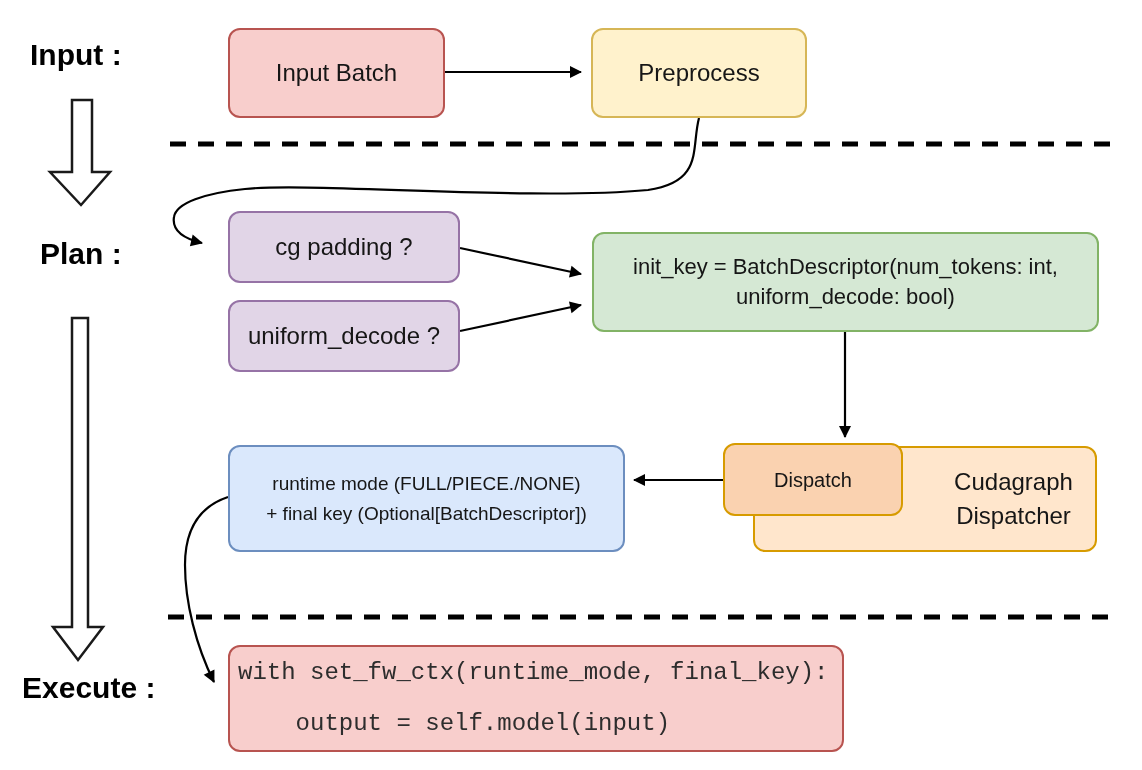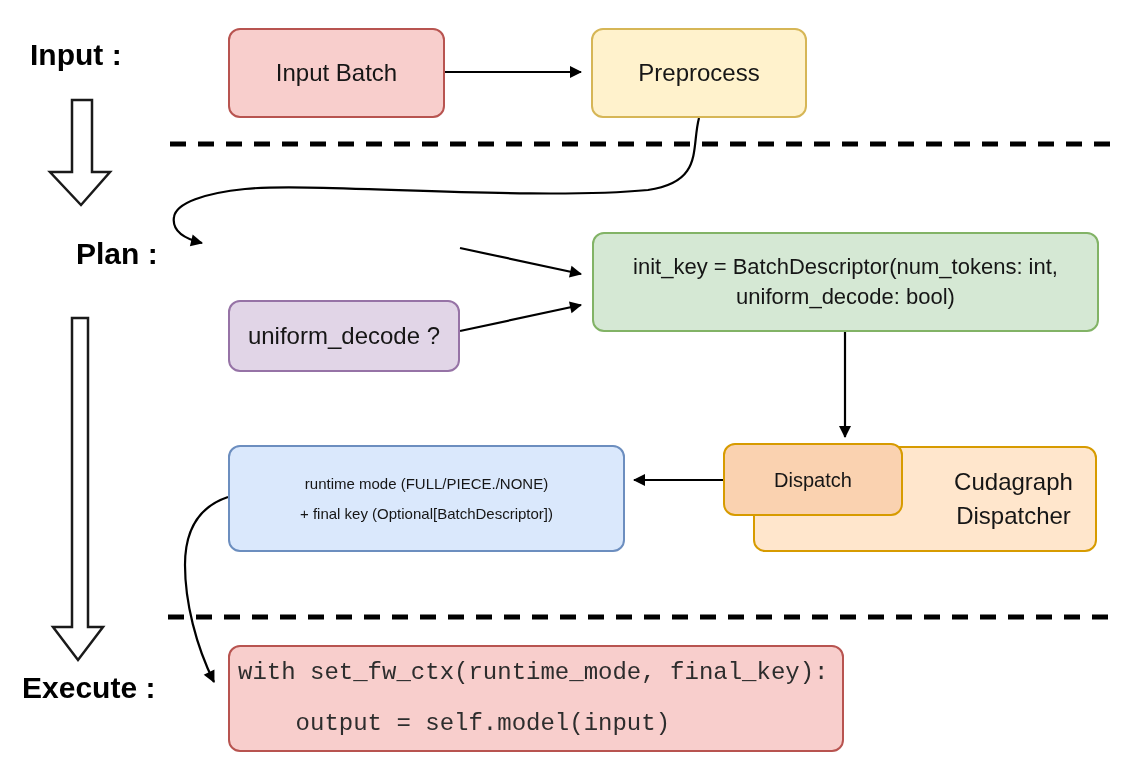--- a/index.html
+++ b/index.html
@@ -40,21 +40,21 @@
   .node-yellow { background: #fff2cc; border-color: #d6b656; }
   .node-purple { background: #e1d5e7; border-color: #9673a6; }
   .node-green  { background: #d5e8d4; border-color: #82b366; }
   .node-blue   { background: #dae8fc; border-color: #6c8ebf; }
   .node-orange-light { background: #ffe6cc; border-color: #d79b00; }
   .node-orange-dark  { background: #fad2b0; border-color: #d79b00; }
 
   .fs24 { font-size: 24px; }
   .fs22 { font-size: 22px; }
   .fs20 { font-size: 20px; }
-  .fs19 { font-size: 15px; }
+  .fs19 { font-size: 19px; }
 
   #node-init-key .line { line-height: 30px; }
   #node-runtime-mode .line { line-height: 30px; }
 
   #node-cudagraph-label {
     position: absolute;
     left: 185px; right: 8px; top: 0; bottom: 0;
     display: flex;
     align-items: center;
     justify-content: center;
@@ -106,31 +106,34 @@
 
     <path class="conn" d="M752 480 L634 480" marker-end="url(#arw)"></path>
 
     <path class="conn" d="M228 497 C198 507 185 532 185 565 C185 602 196 646 214 682" marker-end="url(#arw)"></path>
 
     <path class="hollow" d="M72 100 L92 100 L92 172 L110 172 L81 205 L50 172 L72 172 Z"></path>
     <path class="hollow" d="M72 318 L88 318 L88 627 L103 627 L78 660 L53 627 L72 627 Z"></path>
   </svg>
 
   <div class="stage-label" style="left:30px; top:38px;">Input :</div>
-  <div class="stage-label" style="left:40px; top:237px;margin-left:36px;">Plan :</div>
+  <div class="stage-label" style="left:40px; top:237px;">Plan :</div>
   <div class="stage-label" style="left:22px; top:671px;">Execute :</div>
 
   <div class="node node-red fs24" style="left:228px; top:28px; width:217px; height:90px;">
     <span>Input Batch</span>
   </div>
 
   <div class="node node-yellow fs24" style="left:591px; top:28px; width:216px; height:90px;align-items:center;">
     <span>Preprocess</span>
   </div>
 
+  <div class="node node-purple fs24" style="left:228px; top:211px; width:232px; height:72px;">
+    <span>cg padding ?</span>
+  </div>
 
   <div class="node node-purple fs24" style="left:228px; top:300px; width:232px; height:72px;">
     <span>uniform_decode ?</span>
   </div>
 
   <div id="node-init-key" class="node node-green fs22" style="left:592px; top:232px; width:507px; height:100px; padding:8px 6px;">
     <div class="line">init_key = BatchDescriptor(num_tokens: int,</div>
     <div class="line">uniform_decode: bool)</div>
   </div>
 

